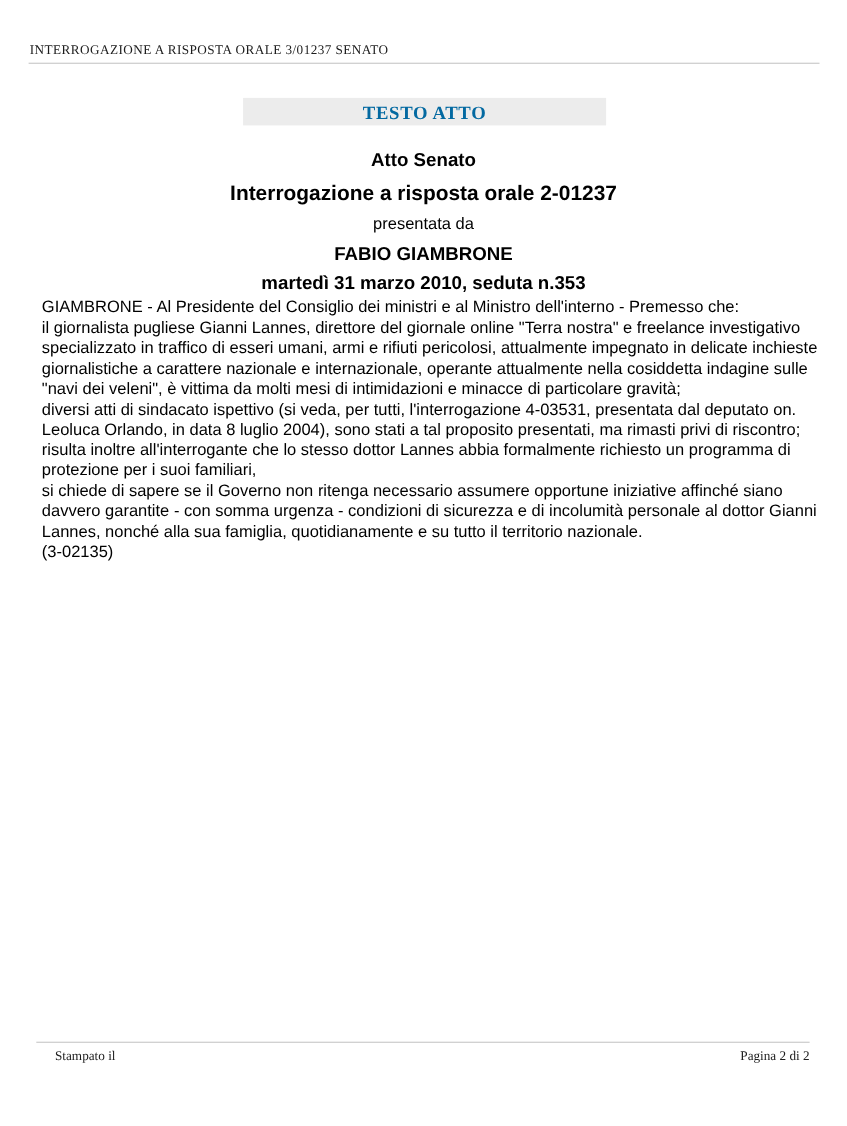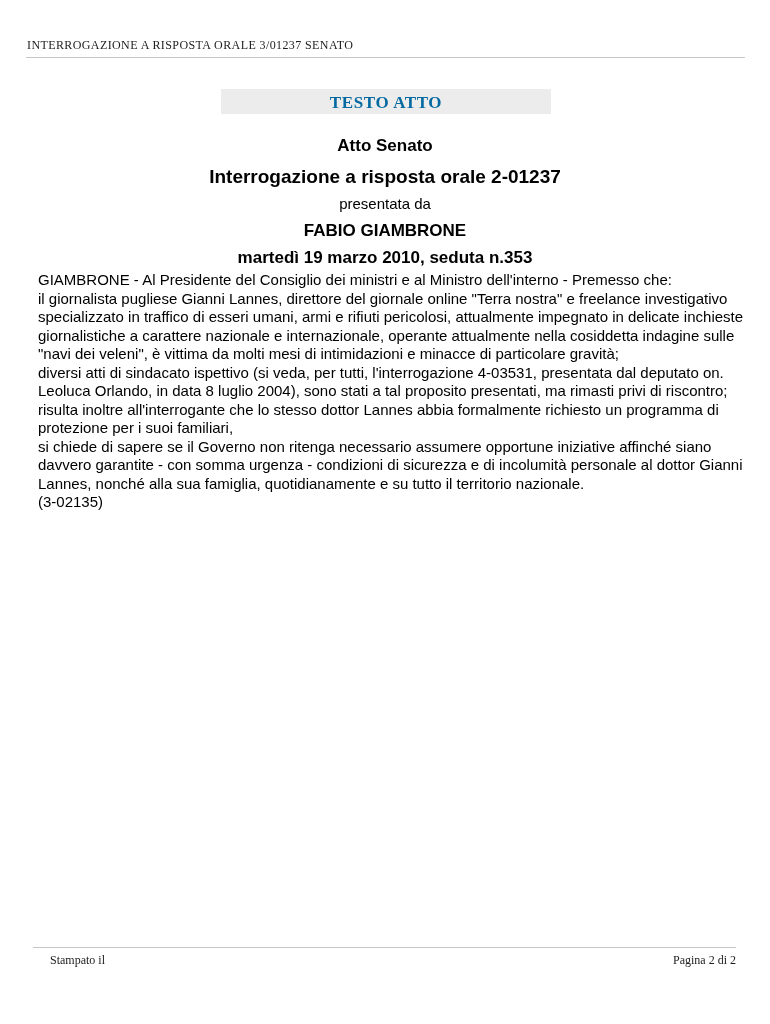--- a/index.html
+++ b/index.html
@@ -101,21 +101,21 @@
 
   <div class="doc-header-title">INTERROGAZIONE A RISPOSTA ORALE 3/01237 SENATO</div>
   <div class="doc-header-rule"></div>
 
   <div class="section-box">TESTO ATTO</div>
 
   <div class="h-center h-source">Atto Senato</div>
   <div class="h-center h-title">Interrogazione a risposta orale 2-01237</div>
   <div class="h-center h-presented">presentata da</div>
   <div class="h-center h-presenter">FABIO GIAMBRONE</div>
-  <div class="h-center h-session">martedì 19 marzo 2010, seduta n.353</div>
+  <div class="h-center h-session">martedì 31 marzo 2010, seduta n.353</div>
 
   <div class="body-text">
     <p>GIAMBRONE - Al Presidente del Consiglio dei ministri e al Ministro dell'interno - Premesso che:</p>
     <p>il giornalista pugliese Gianni Lannes, direttore del giornale online "Terra nostra" e freelance investigativo specializzato in traffico di esseri umani, armi e rifiuti pericolosi, attualmente impegnato in delicate inchieste giornalistiche a carattere nazionale e internazionale, operante attualmente nella cosiddetta indagine sulle "navi dei veleni", è vittima da molti mesi di intimidazioni e minacce di particolare gravità;</p>
     <p>diversi atti di sindacato ispettivo (si veda, per tutti, l'interrogazione 4-03531, presentata dal deputato on. Leoluca Orlando, in data 8 luglio 2004), sono stati a tal proposito presentati, ma rimasti privi di riscontro;</p>
     <p>risulta inoltre all'interrogante che lo stesso dottor Lannes abbia formalmente richiesto un programma di protezione per i suoi familiari,</p>
     <p>si chiede di sapere se il Governo non ritenga necessario assumere opportune iniziative affinché siano davvero garantite - con somma urgenza - condizioni di sicurezza e di incolumità personale al dottor Gianni Lannes, nonché alla sua famiglia, quotidianamente e su tutto il territorio nazionale.</p>
     <p>(3-02135)</p>
   </div>
 

